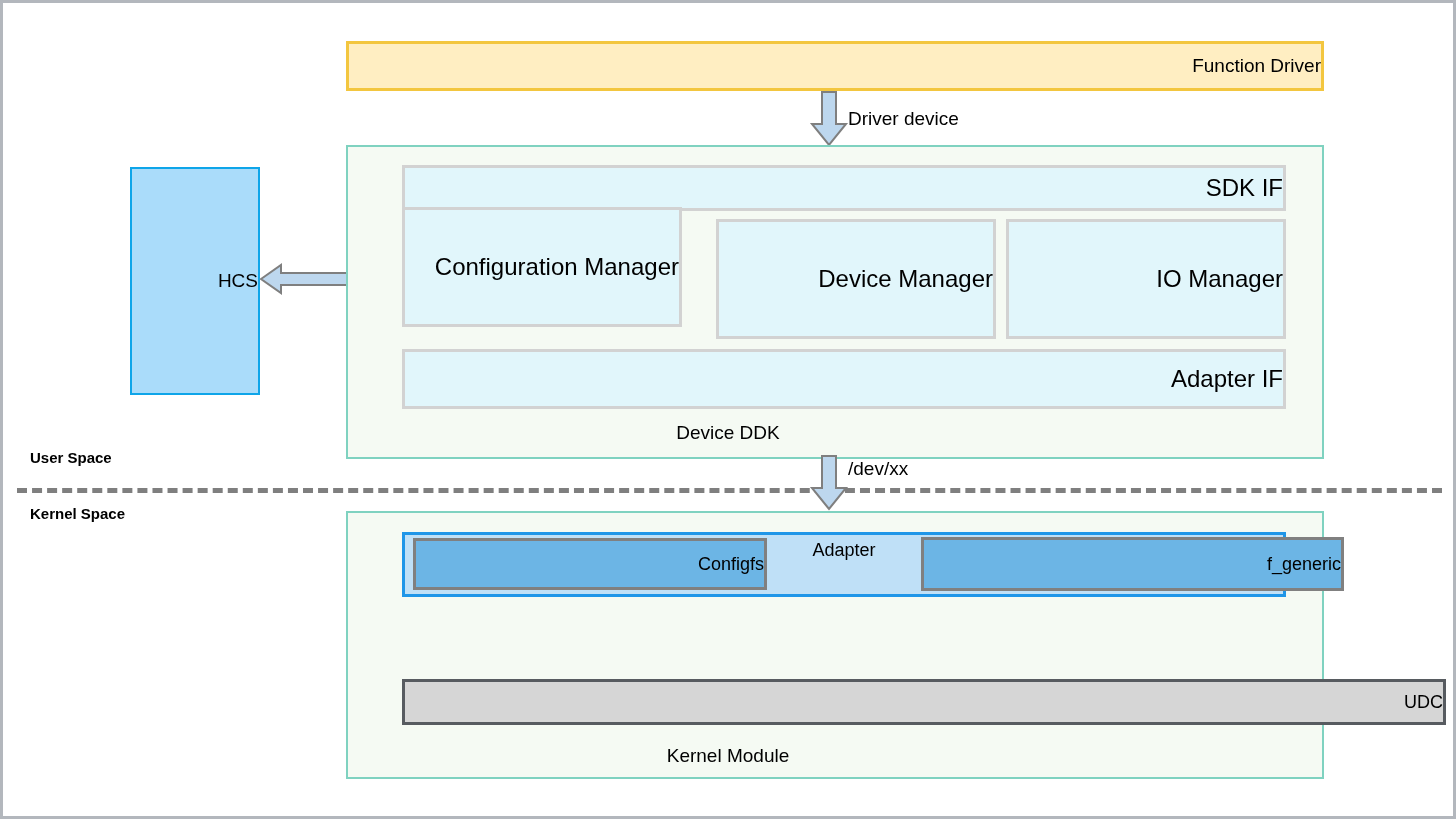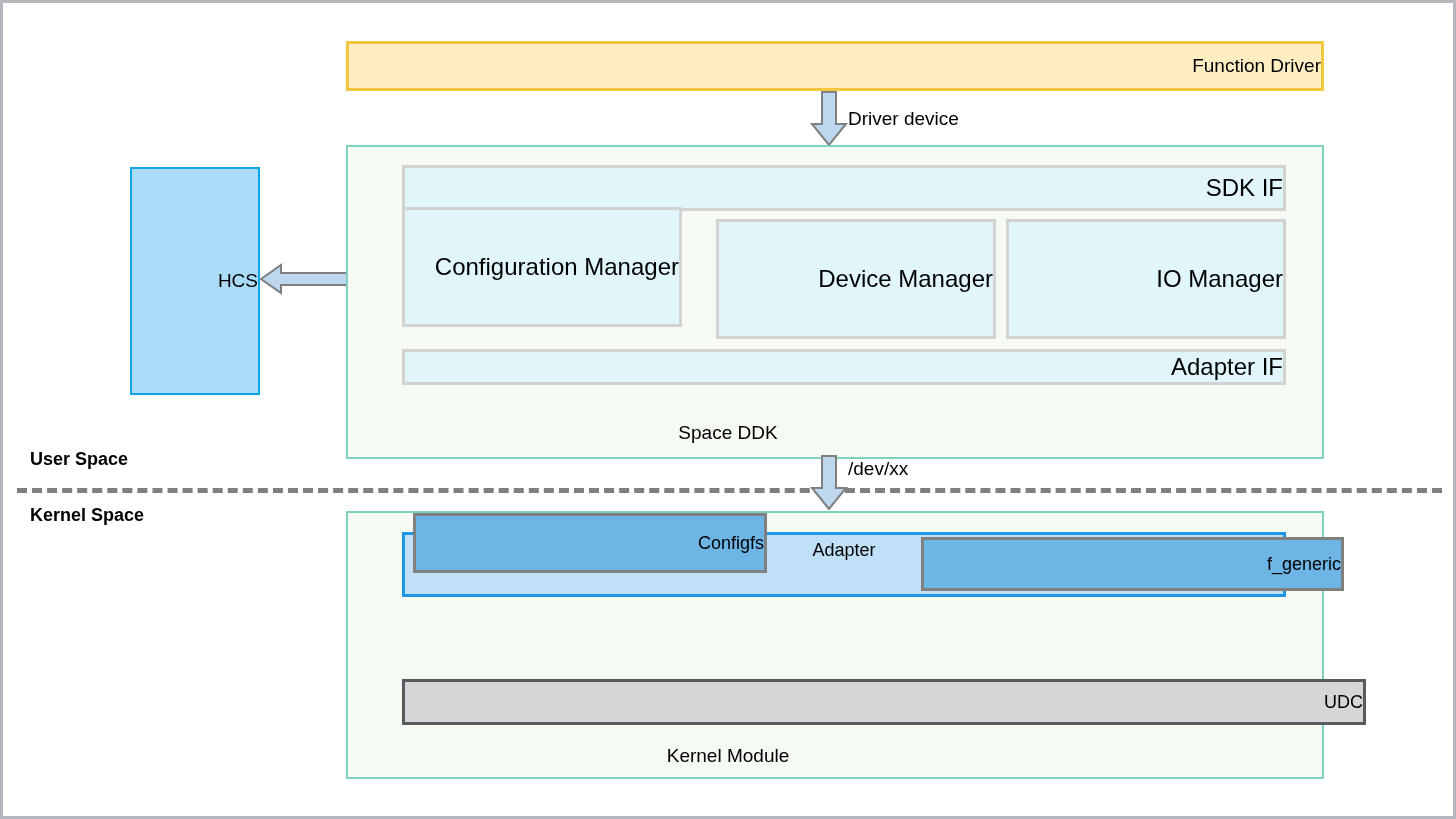--- a/index.html
+++ b/index.html
@@ -86,21 +86,21 @@
   #kernel-label { top: 742px; }
 
   
   .ddk-box {
     background: #e1f6fb;
     border: 3px solid #d2d2d2;
     font-size: 24px;
     color: #000;
   }
   #sdk-if      { left: 399px; top: 162px; width: 884px; height: 46px; }
-  #adapter-if  { left: 399px; top: 346px; width: 884px; height: 36px; }
+  #adapter-if  { left: 399px; top: 346px; width: 884px; height: 60px; }
   #config-mgr  { left: 399px; top: 204px; width: 280px; height: 120px; }
   #device-mgr  { left: 701px; top: 216px; width: 280px; height: 120px; margin-left: 12px; }
   #io-mgr      { left: 1003px; top: 216px; width: 280px; height: 120px; }
 
   
   #adapter-group {
     left: 399px;
     top: 529px;
     width: 884px;
     height: 65px;
@@ -117,36 +117,36 @@
     color: #000;
     z-index: 3;
   }
   .blue-box {
     background: #6cb5e5;
     border: 3px solid #808080;
     font-size: 18px;
     color: #000;
     z-index: 4;
   }
-  #configfs  { left: 410px; top: 510px; width: 354px; height: 60px; }
+  #configfs  { left: 410px; top: 535px; width: 354px; height: 52px; }
   #f-generic { left: 918px; top: 534px; width: 423px; height: 54px; }
 
   
   .gray-box {
     background: #d6d6d6;
     border: 3px solid #575b60;
     font-size: 18px;
     color: #000;
   }
   #usb-framework { left: 399px; top: 610px; width: 884px; height: 46px; }
-  #udc           { left: 399px; top: 676px; width: 964px; height: 46px; }
+  #udc           { left: 399px; top: 676px; width: 1044px; height: 46px; }
 
   
   .space-label {
-    font-size: 18px;
+    font-size: 15px;
     font-weight: bold;
     color: #000;
   }
   #user-space-label   { left: 27px; top: 446px; }
   #kernel-space-label { left: 27px; top: 502px; }
 
   
   #divider {
     left: 14px;
     top: 485px;
@@ -210,21 +210,21 @@
   </div>
 
   <div class="abs ctr ddk-box" id="io-mgr">
     <span>IO Manager</span>
   </div>
 
   <div class="abs ctr ddk-box" id="adapter-if">
     <span>Adapter IF</span>
   </div>
 
-  <div class="container-label" id="ddk-label">Space DDK</div>
+  <div class="container-label" id="ddk-label">Device DDK</div>
 
   <div class="abs space-label" id="user-space-label">User Space</div>
 
   <div class="abs" id="divider"></div>
 
   <div class="abs space-label" id="kernel-space-label">Kernel Space</div>
 
   <div class="abs" id="arrow-dev">
     <svg class="arrow-svg" width="40" height="56" viewBox="0 0 40 56">
       <polygon points="13,1 27,1 27,33 37,33 20,54 3,33 13,33" fill="#bdd7ee" stroke="#7f7f7f" stroke-width="2"></polygon>

